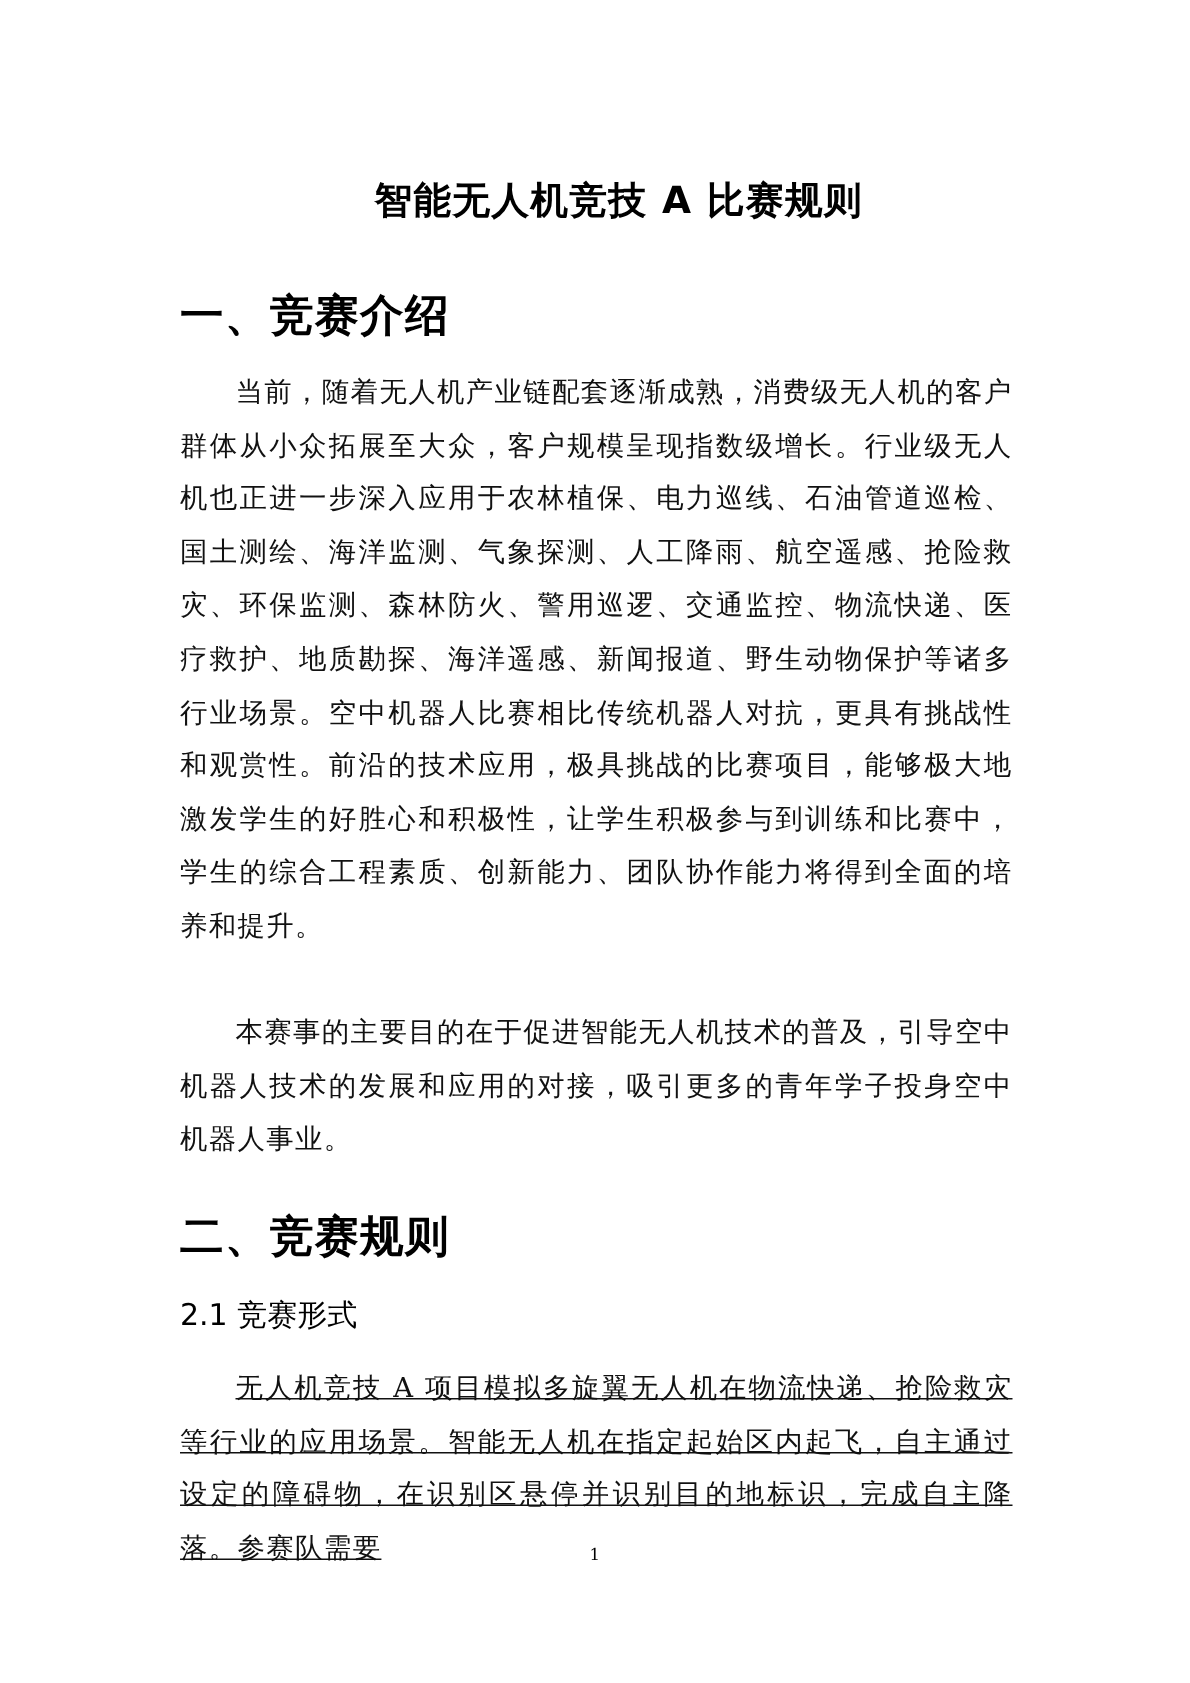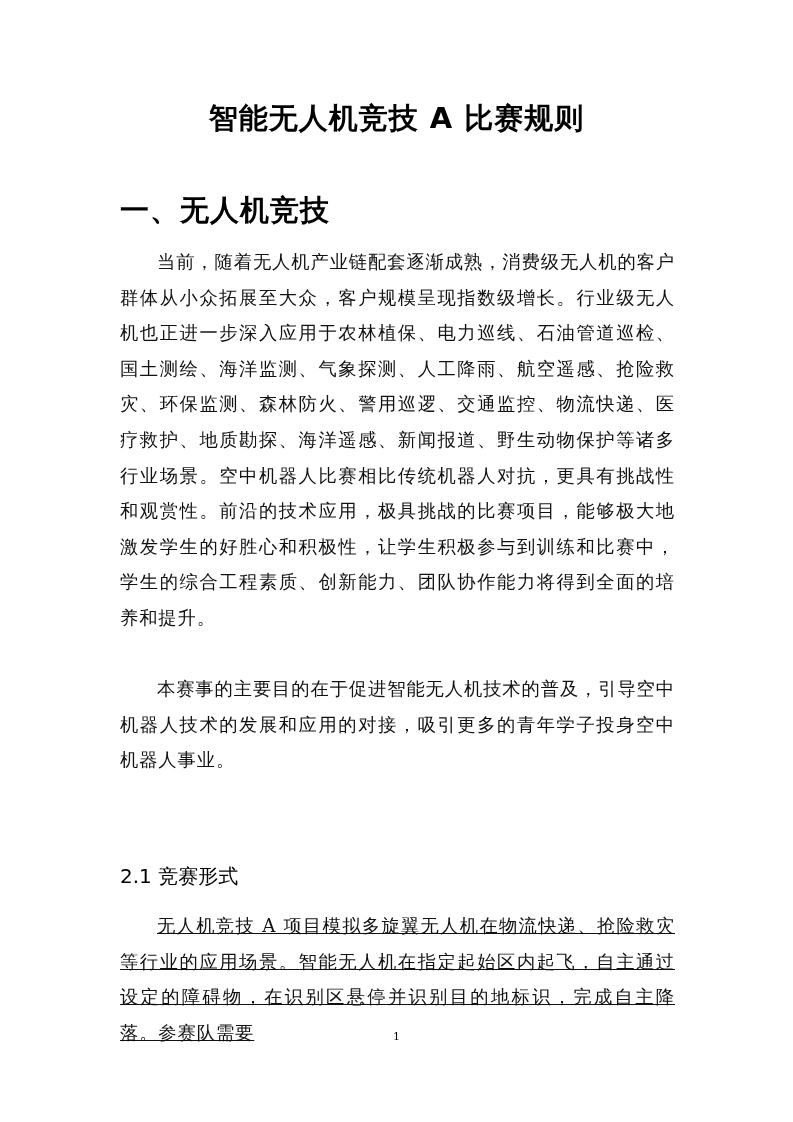--- a/index.html
+++ b/index.html
@@ -24,24 +24,24 @@
       background: #ffffff;
     }
     .doc-title {
       position: absolute;
       left: 120px;
       width: 553px;
       top: 98px;
       text-align: center;
       font-family: "DejaVu Sans", "Liberation Sans", sans-serif;
       font-weight: bold;
-      font-size: 29px;
+      font-size: 25px;
       letter-spacing: 1px;
       line-height: 40px;
-      margin: 0;
+      margin: 16px;
     }
     .h1 {
       position: absolute;
       left: 120px;
       width: 553px;
       font-family: "DejaVu Sans", "Liberation Sans", sans-serif;
       font-weight: bold;
       font-size: 29px;
       line-height: 40px;
       margin: 0;
@@ -80,26 +80,27 @@
       color: #000000;
     }
   </style>
 </head>
 <body>
 
 <div class="page">
 
   <h1 class="doc-title">智能无人机竞技 A 比赛规则</h1>
 
-  <h2 class="h1" style="top:190px;">一、无人机竞技</h2>
+  <h2 class="h1" style="top:190px;">一、竞赛介绍</h2>
 
   <p class="para" style="top:244px;">当前，随着无人机产业链配套逐渐成熟，消费级无人机的客户群体从小众拓展至大众，客户规模呈现指数级增长。行业级无人机也正进一步深入应用于农林植保、电力巡线、石油管道巡检、国土测绘、海洋监测、气象探测、人工降雨、航空遥感、抢险救灾、环保监测、森林防火、警用巡逻、交通监控、物流快递、医疗救护、地质勘探、海洋遥感、新闻报道、野生动物保护等诸多行业场景。空中机器人比赛相比传统机器人对抗，更具有挑战性和观赏性。前沿的技术应用，极具挑战的比赛项目，能够极大地激发学生的好胜心和积极性，让学生积极参与到训练和比赛中，学生的综合工程素质、创新能力、团队协作能力将得到全面的培养和提升。</p>
 
   <p class="para" style="top:671px;">本赛事的主要目的在于促进智能无人机技术的普及，引导空中机器人技术的发展和应用的对接，吸引更多的青年学子投身空中机器人事业。</p>
 
+  <h2 class="h1" style="top:804px;">二、竞赛规则</h2>
 
   <h3 class="h2" style="top:861px;">2.1 竞赛形式</h3>
 
   <p class="para" style="top:908px;text-decoration:underline;">无人机竞技 A 项目模拟多旋翼无人机在物流快递、抢险救灾等行业的应用场景。智能无人机在指定起始区内起飞，自主通过设定的障碍物，在识别区悬停并识别目的地标识，完成自主降落。参赛队需要</p>
 
   <div class="page-number">1</div>
 
 </div>
 
 </body></html>

